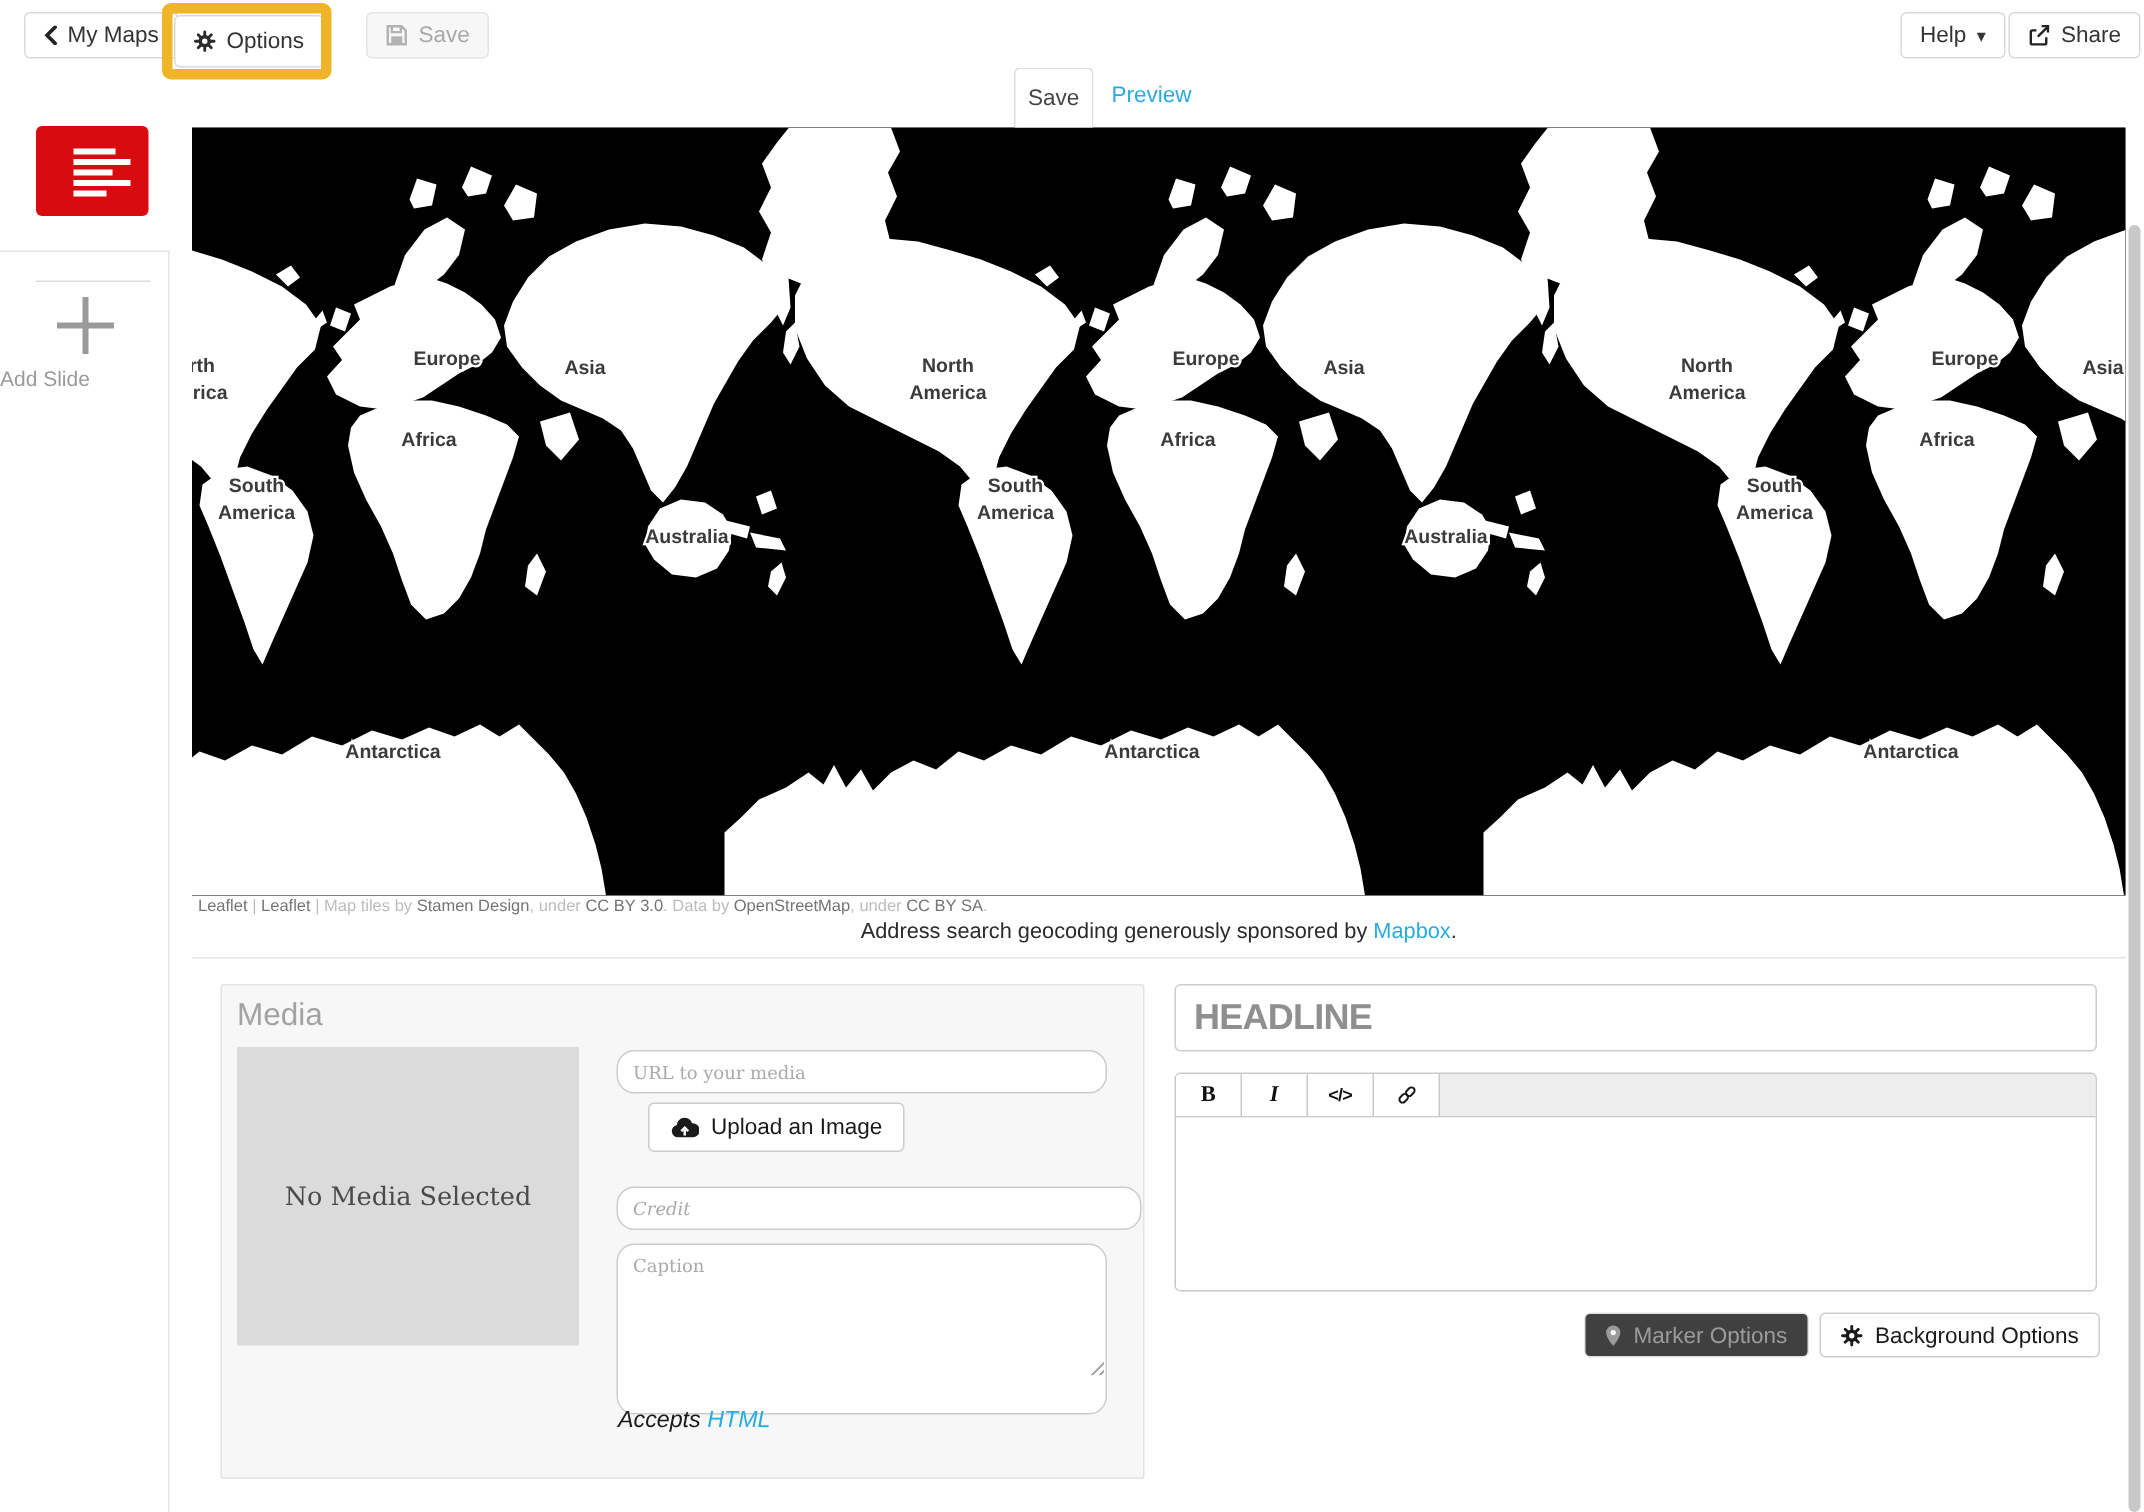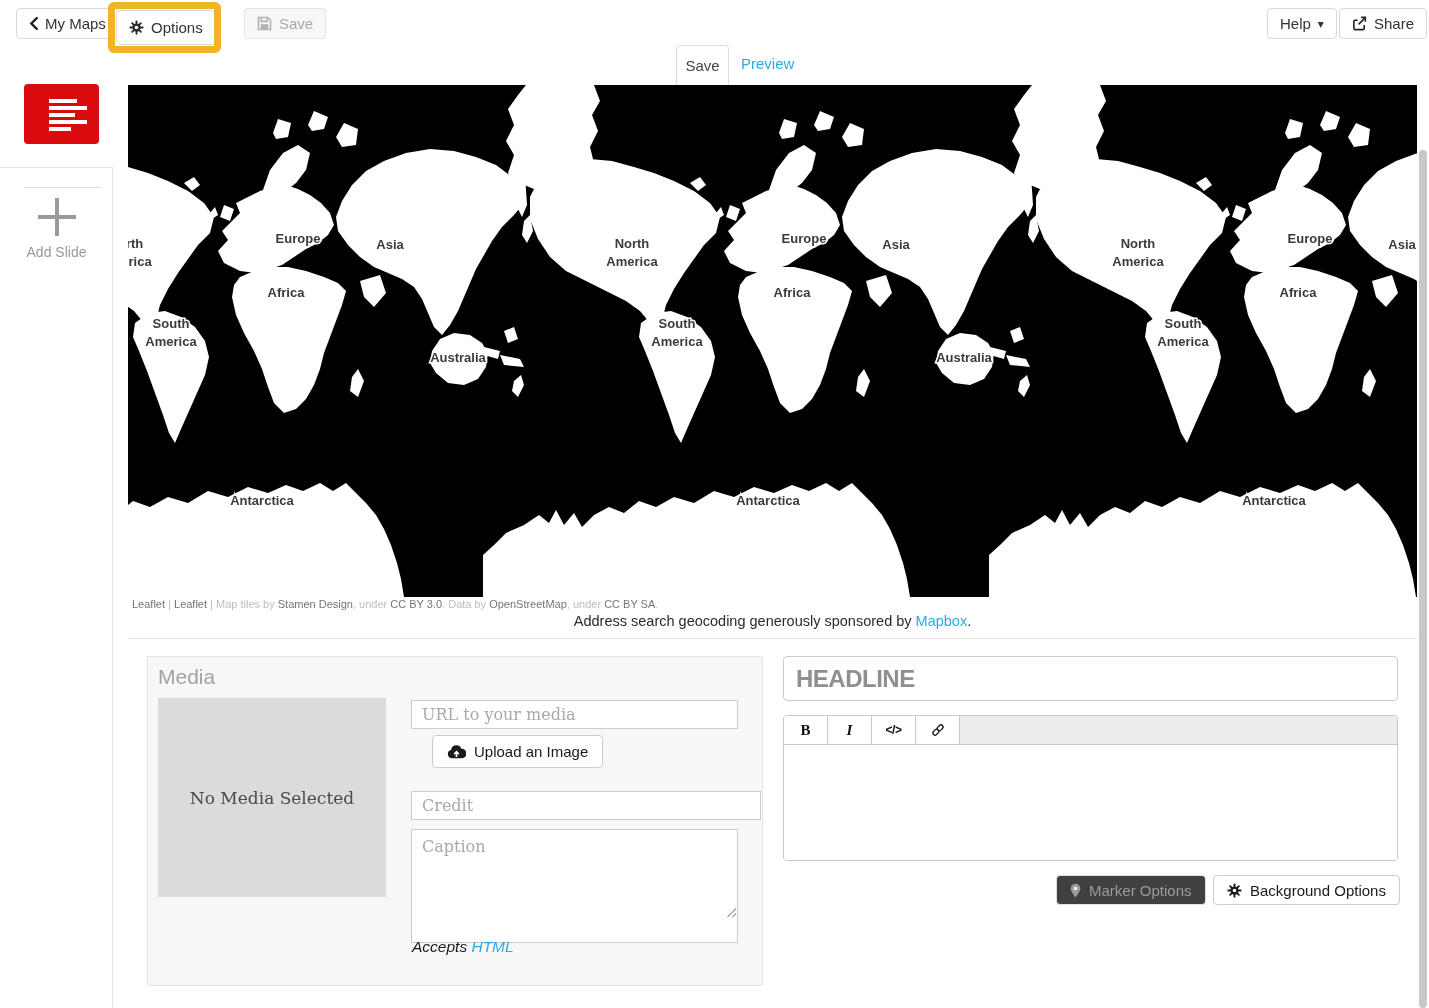--- a/index.html
+++ b/index.html
@@ -26,21 +26,21 @@
   #tab-preview { position:absolute; left:741px; top:55px; font-size:15px; color:#29abe2; cursor:pointer; }
 
   
   #slide-thumb { position:absolute; left:24px; top:84px; width:75px; height:60px;
     background:#d90b0e; border-radius:4px; cursor:pointer; }
   #slide-thumb .lines { position:absolute; left:25px; top:15px; display:flex; flex-direction:column; gap:3px; }
   #slide-thumb .lines i { display:block; height:4px; background:#fff; }
   #sidebar-divider-top { position:absolute; left:0; top:167px; width:113px; border-top:1px solid #e6e6e6; }
   #sidebar-right-border { position:absolute; left:112px; top:167px; width:1px; height:841px; background:#e6e6e6; }
   #slide-divider { position:absolute; left:24px; top:187px; width:76px; border-top:1px solid #dcdcdc; }
-  #add-slide { position:absolute; left:0; top:198px; width:113px; text-align:center; cursor:pointer; }
+  #add-slide { position:absolute; left:0; top:198px; width:113px; cursor:pointer; }
   #plus-icon { position:relative; width:38px; height:38px; margin:0 auto; }
   #plus-icon:before, #plus-icon:after { content:""; position:absolute; background:#9a9a9a; }
   #plus-icon:before { left:17px; top:0; width:4px; height:38px; }
   #plus-icon:after { left:0; top:17px; width:38px; height:4px; }
   #add-slide span { display:block; margin-top:8px; font-size:14px; color:#9a9a9a; }
 
   
   #map { position:absolute; left:128px; top:85px; width:1289px; height:512px; background:#000;
     overflow:hidden; cursor:grab; }
   #map svg { display:block; }
@@ -53,29 +53,29 @@
     font-size:14.5px; color:#2b2b2b; padding-bottom:9px; border-bottom:1px solid #e2e2e2; }
   #sponsor a, .cyan { color:#29abe2; text-decoration:none; cursor:pointer; }
 
   
   #media-panel { position:absolute; left:147px; top:656px; width:616px; height:330px;
     background:#f7f7f7; border:1px solid #e3e3e3; border-radius:2px; }
   #media-title { position:absolute; left:10px; top:8px; font-size:21px; color:#a2a2a2; }
   #no-media { position:absolute; left:10px; top:41px; width:228px; height:199px; background:#dbdbdb;
     display:flex; align-items:center; justify-content:center;
     font-family:"DejaVu Serif", serif; font-size:17px; color:#4a4a4a; }
-  .field { border:1px solid #ccc; border-radius:0; background:#fff;
-    font-family:"DejaVu Serif", serif; font-size:16px; color:#333; }
+  .field { border:1px solid #ccc; border-radius:12px; background:#fff;
+    font-family:"DejaVu Serif", serif; font-size:12px; color:#333; }
   .field::placeholder { color:#a9a9a9; opacity:1; }
   #url-input { position:absolute; left:263px; top:43px; width:327px; height:29px; padding:0 10px; }
   #or-label { position:absolute; left:264px; top:86px; font-size:15px; color:#444;margin-left:42px; }
   #upload-btn { position:absolute; left:284px; top:78px; height:33px; display:flex; align-items:center;
     gap:8px; background:#fff; border:1px solid #ccc; border-radius:4px; padding:0 14px;
     font-size:15px; color:#1a1a1a; cursor:pointer; }
-  #credit-input { position:absolute; left:263px; top:134px; width:350px; height:29px; padding:0 10px; }
+  #credit-input { position:absolute; left:263px; top:134px; width:350px; height:29px; padding:0 10px;font-style:italic; }
   #caption-input { position:absolute; left:263px; top:172px; width:327px; height:114px;
     padding:7px 10px; resize:none; }
   #resize-handle { position:absolute; left:577px; top:249px; width:11px; height:11px;
     background:repeating-linear-gradient(135deg, transparent 0 2px, #a9a9a9 2px 3.5px);
     clip-path:polygon(100% 0, 100% 100%, 0 100%); cursor:nwse-resize; }
   #accepts { position:absolute; left:264px; top:281px; font-style:italic; font-size:15.5px; color:#1a1a1a; }
 
   
   #headline-input { position:absolute; left:783px; top:656px; width:615px; height:45px;
     border:1px solid #ccc; border-radius:4px; padding:0 12px;

